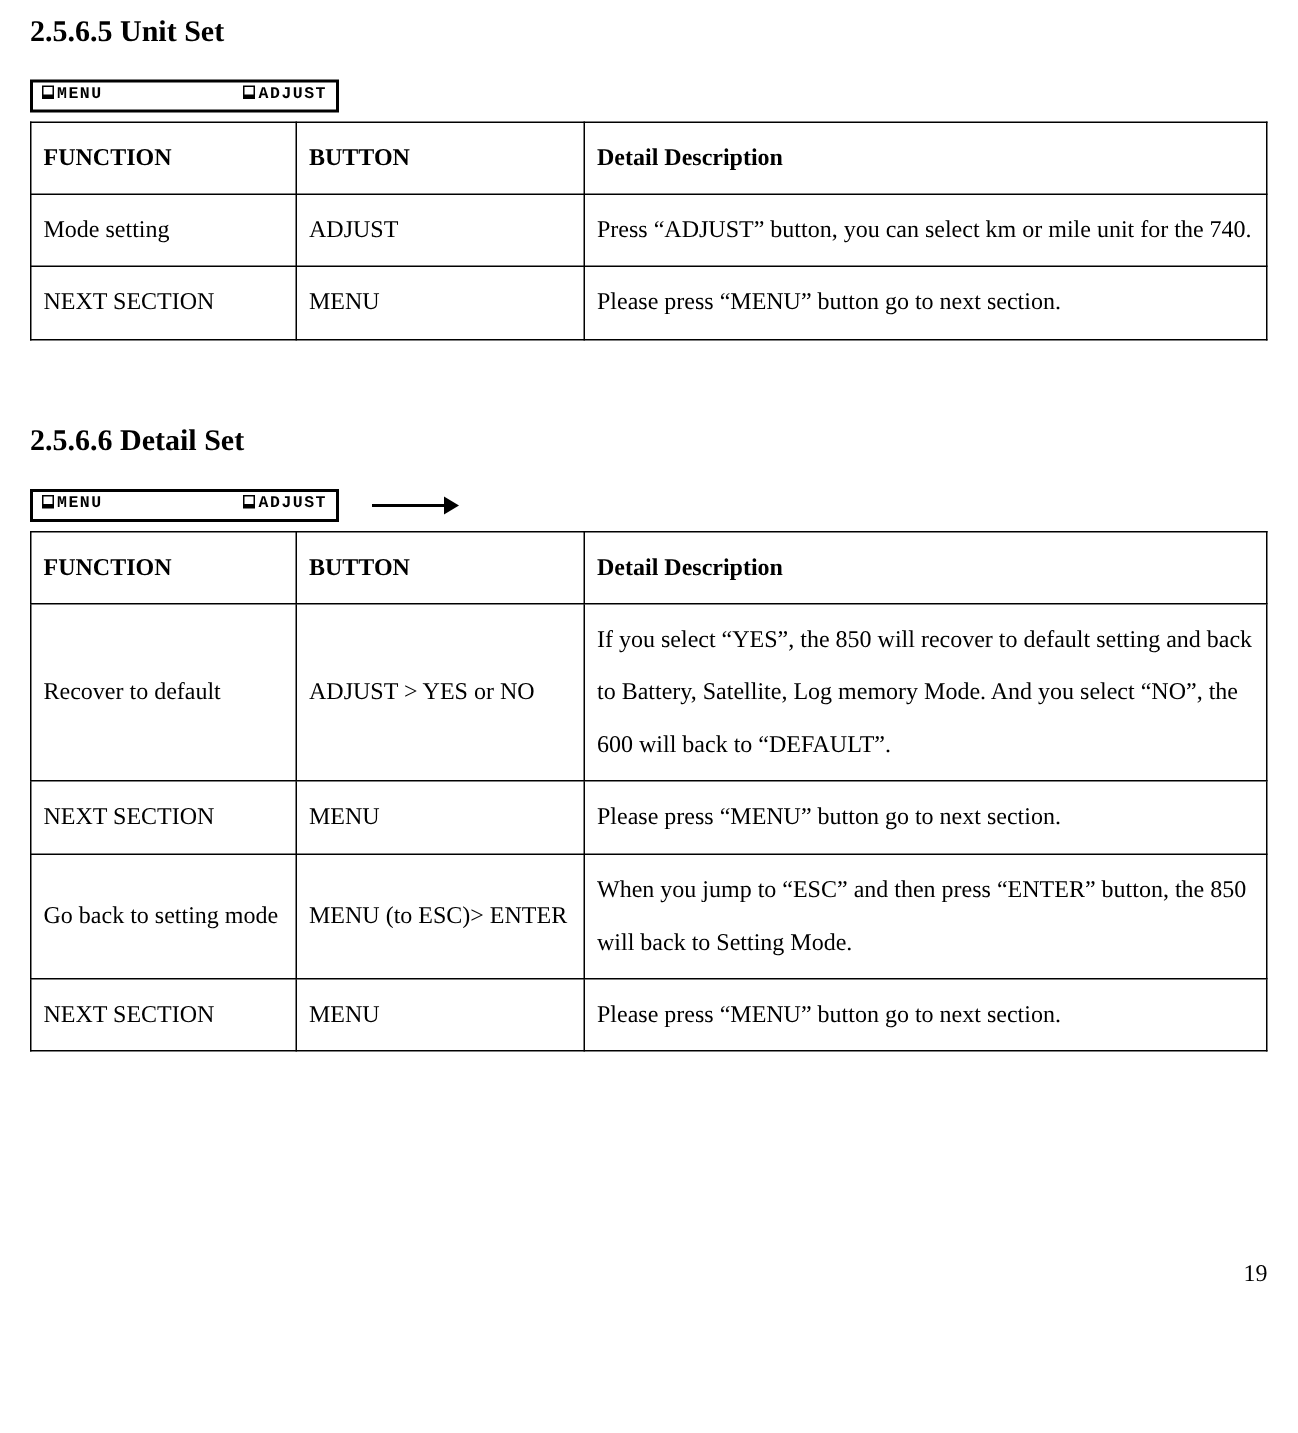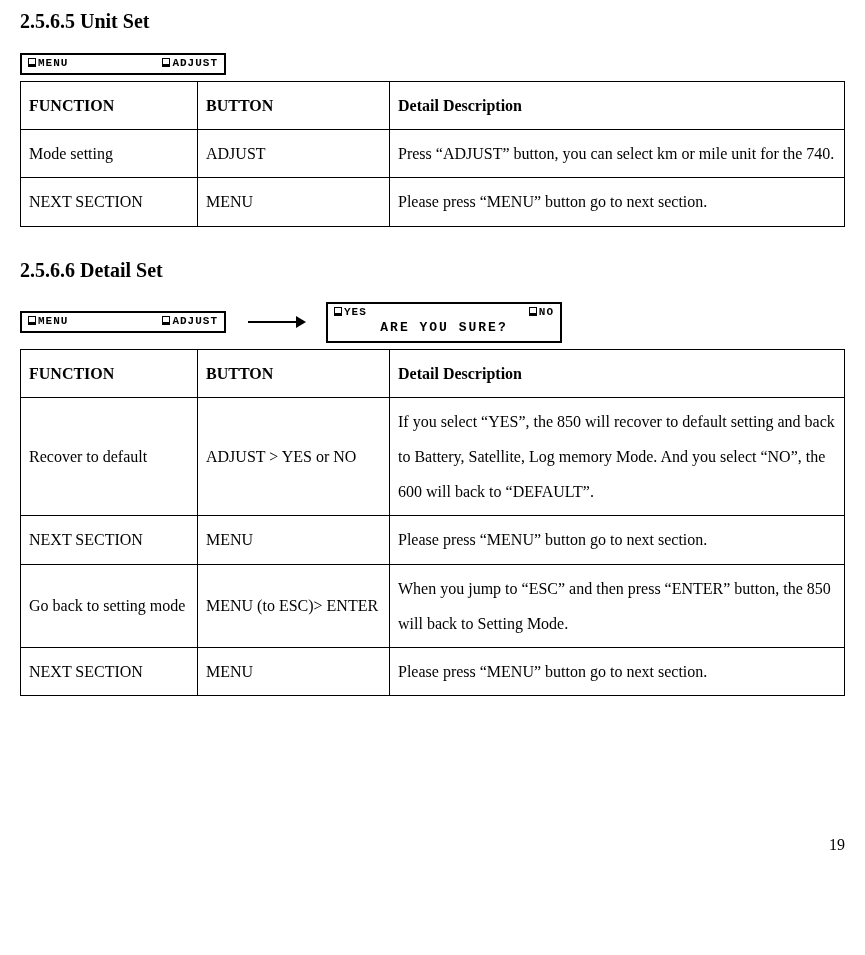--- a/index.html
+++ b/index.html
@@ -65,21 +65,21 @@
     }
     .lcd-wide { min-width: 190px; }
     .lcd-med { min-width: 220px; }
     .arrow-svg {
       display: inline-block;
     }
     table {
       border-collapse: collapse;
       width: 100%;
       margin-top: 4px;
-      margin-bottom: 32px;
+      margin-bottom: 56px;
     }
     th, td {
       border: 1px solid #000;
       text-align: left;
       padding: 6px 8px;
       vertical-align: middle;
       font-size: 16px;
       line-height: 2.2;
     }
     th {
@@ -135,27 +135,20 @@
       <span>MENU</span>
       <span>ADJUST</span>
     </div>
   </div>
 
   <svg class="arrow-svg" width="60" height="16" viewBox="0 0 60 16">
     <line x1="2" y1="8" x2="50" y2="8" stroke="#000" stroke-width="2"></line>
     <polygon points="50,2 60,8 50,14" fill="#000"></polygon>
   </svg>
 
-  <div class="lcd lcd-med">
-    <div class="lcd-top">
-      <span>YES</span>
-      <span>NO</span>
-    </div>
-    <div class="lcd-main small">ARE YOU SURE?</div>
-  </div>
 </div>
 
 <table>
   <tbody>
       <tr>
     <th class="col1">FUNCTION</th>
     <th class="col2">BUTTON</th>
     <th>Detail Description</th>
   </tr>
   <tr>

